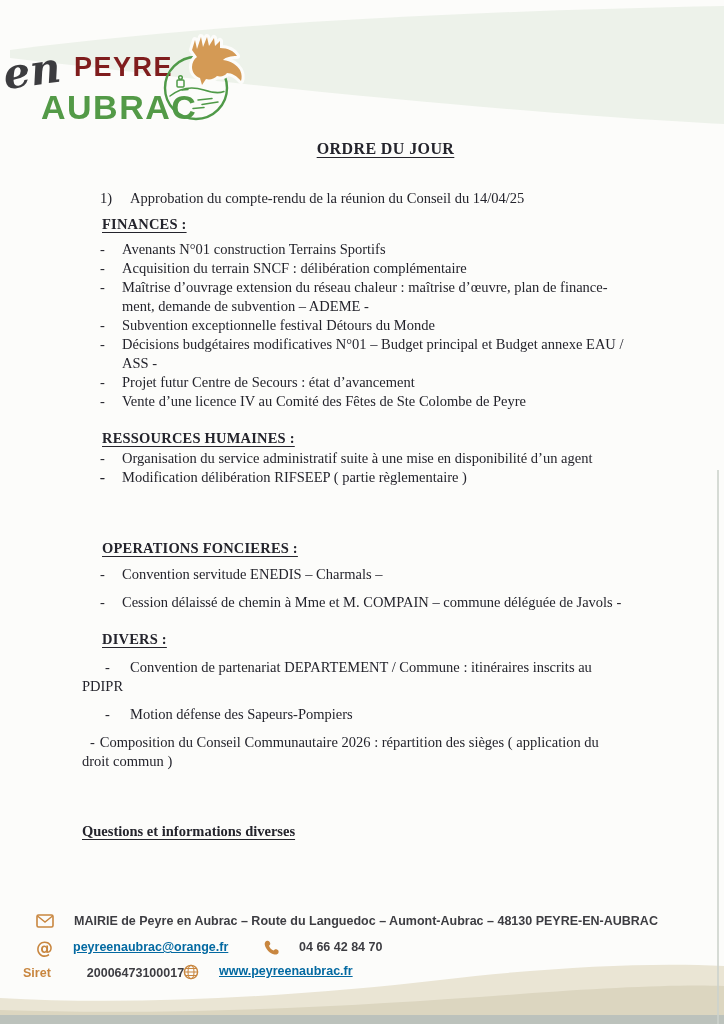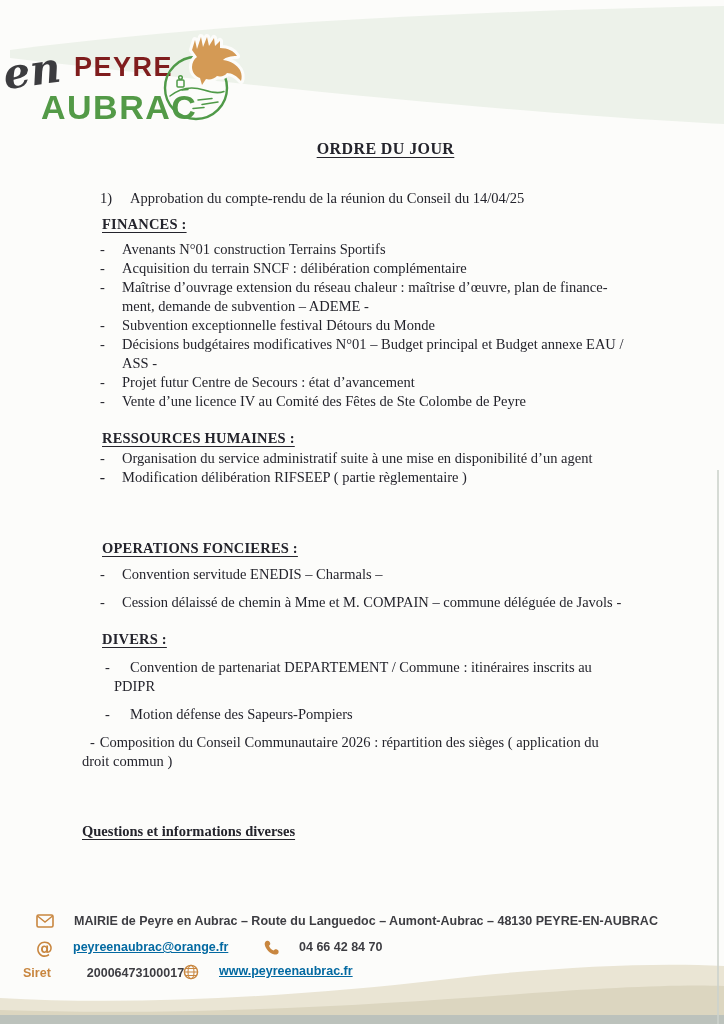--- a/index.html
+++ b/index.html
@@ -34,21 +34,21 @@
   
   .intro{position:absolute;left:100px;top:190px;font-size:14.5px;}
   .intro .num{margin-right:18px;}
   .list{position:absolute;left:82px;font-size:14.5px;}
   .li{position:relative;padding-left:40px;line-height:19px;}
   .li .dash{position:absolute;left:18px;}
   .li.cont{padding-left:40px;}
   .divers-item{position:absolute;font-size:14.5px;line-height:19px;}
   .divers-item .li{padding-left:48px;}
   .divers-item .dash{left:23px;}
-  .divers-item .cont{padding-left:0;margin-left:32px;}
+  .divers-item .cont{padding-left:0;}
   .li3{padding-left:8px;line-height:19px;}
   .li3 .dash3{margin-right:5px;}
   .closing{
     position:absolute;left:82px;top:823px;font-weight:bold;font-size:14.5px;
     text-decoration:underline;text-underline-offset:3px;
   }
 
   
   .footer{position:absolute;left:0;top:908px;width:724px;font-family:"Liberation Sans", sans-serif;
           font-size:12.5px;font-weight:600;color:#3d3d42;}

